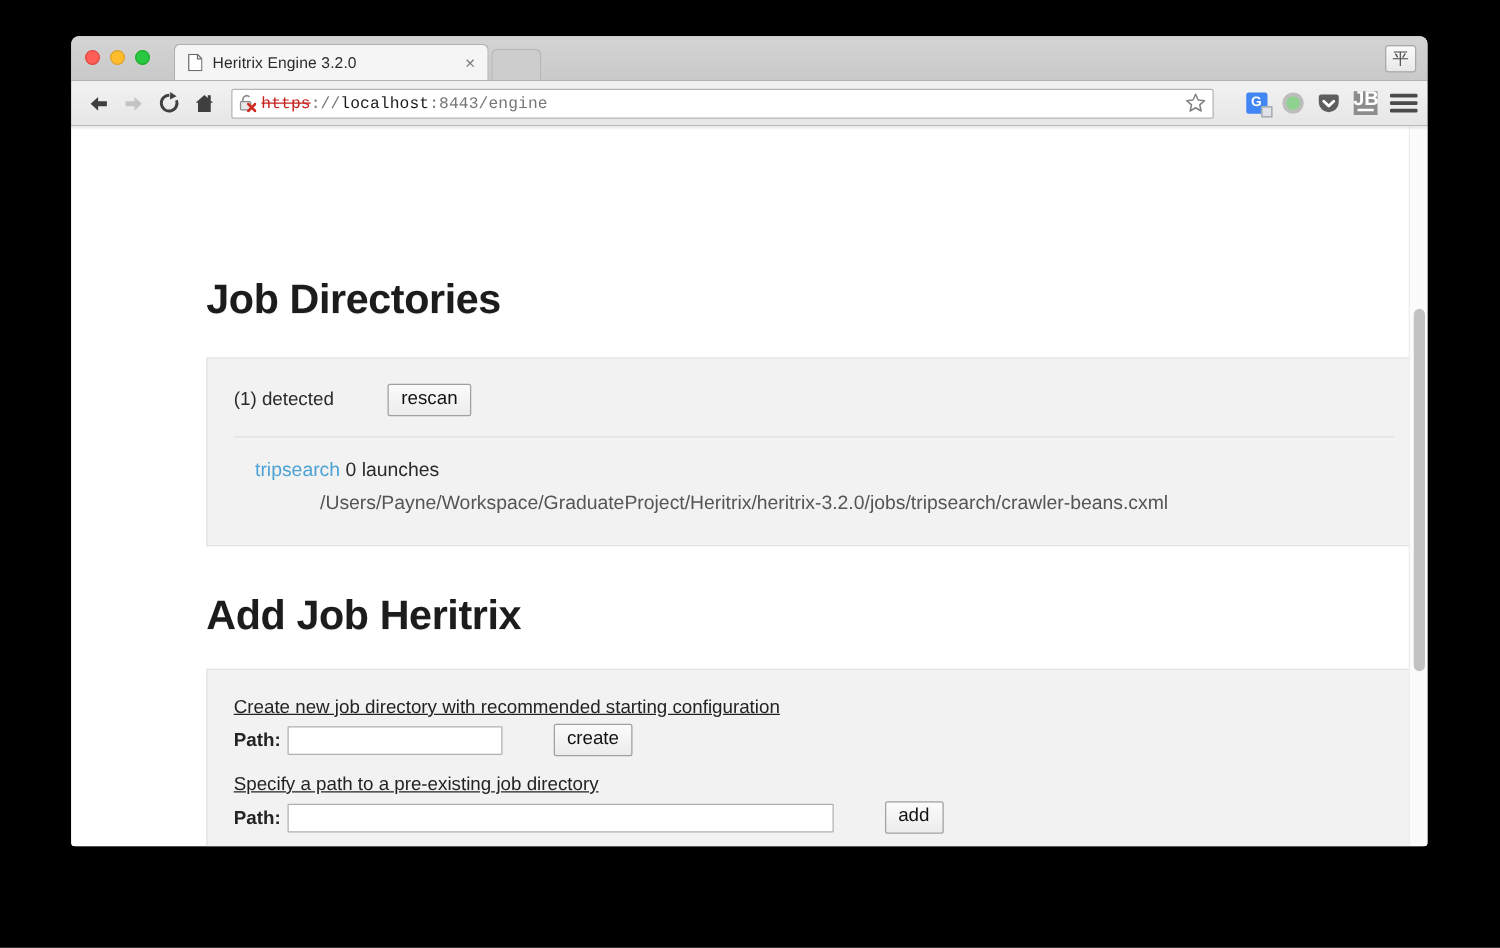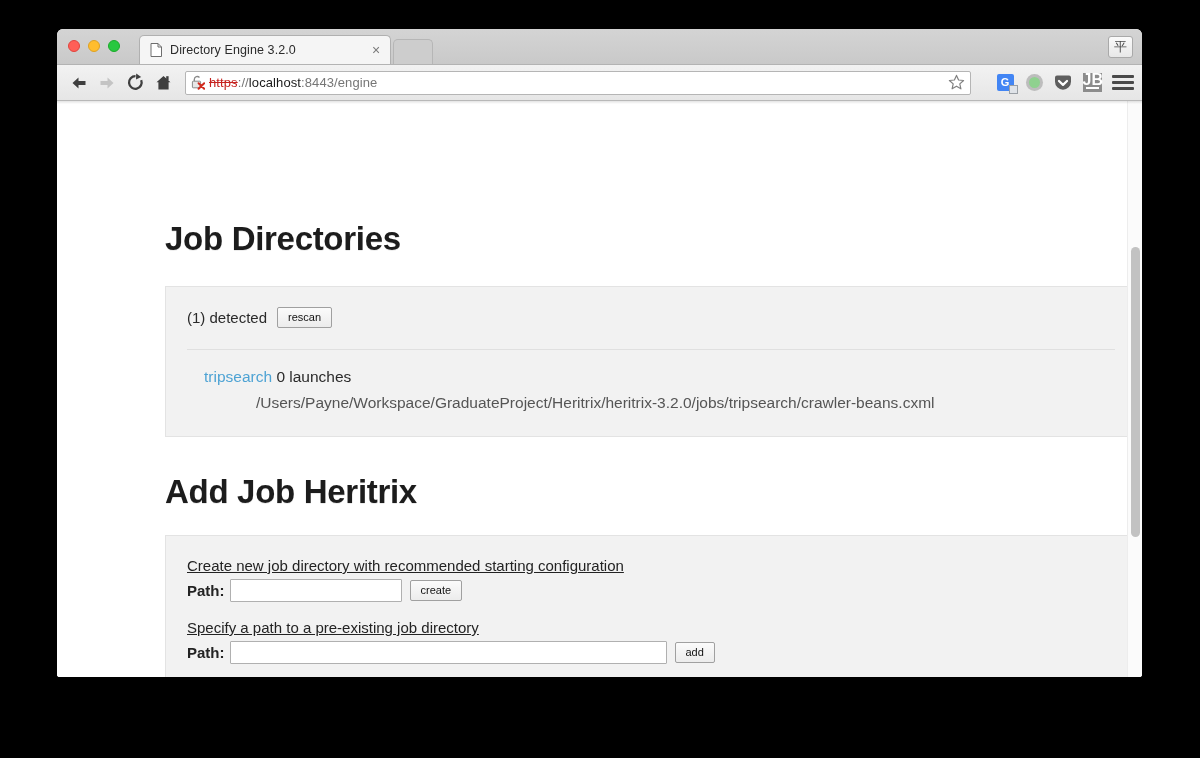--- a/index.html
+++ b/index.html
@@ -153,20 +153,21 @@
     height: 24px;
     margin: 0 20px 0 8px;
     background: #ffffff;
     border: 1px solid #b5b5b5;
     border-radius: 2px;
     display: flex;
     align-items: center;
     padding: 0 4px 0 5px;
     box-sizing: border-box;
     position: relative;
+    font-family: Liberation Mono, monospace;
   }
   .lock-broken {
     width: 14px;
     height: 15px;
     flex: none;
     margin-right: 4px;
     position: relative;
   }
   .url-text {
     font-size: 13px;
@@ -350,28 +351,29 @@
     align-items: center;
     gap: 10px;
   }
   .detected-text {
     font-size: 15px;
     color: #2a2a2a;
   }
 
   .btn {
     font-family: "Liberation Sans", sans-serif;
-    font-size: 11px;
+    font-size: 15px;
     color: #121212;
     background: linear-gradient(to bottom, #fbfbfb 0%, #ececec 100%);
     border: 1px solid #a0a0a0;
     border-radius: 2px;
     padding: 3px 10px 4px;
     line-height: 1.1;
     box-sizing: border-box;
+    margin-left: 33px;
   }
 
   .divider {
     position: absolute;
     left: 21px;
     top: 62px;
     width: 928px;
     height: 1px;
     background: #e0e0e0;
   }
@@ -448,21 +450,21 @@
         <span class="light green"></span>
       </div>
 
       <div class="tab">
         <span class="tab-favicon">
           <svg width="12" height="14" viewBox="0 0 12 14">
             <path d="M1 0.5 h7 l3.5 3.5 v9.5 h-10.5 z" fill="#ffffff" stroke="#6e6e6e" stroke-width="1"></path>
             <path d="M8 0.5 v3.5 h3.5" fill="none" stroke="#6e6e6e" stroke-width="1"></path>
           </svg>
         </span>
-        <span class="tab-title">Directory Engine 3.2.0</span>
+        <span class="tab-title">Heritrix Engine 3.2.0</span>
         <span class="tab-close">×</span>
       </div>
 
       <div class="tab-ghost"></div>
 
       <div class="ime-button">平</div>
     </div>
 
     <div class="toolbar">
 

